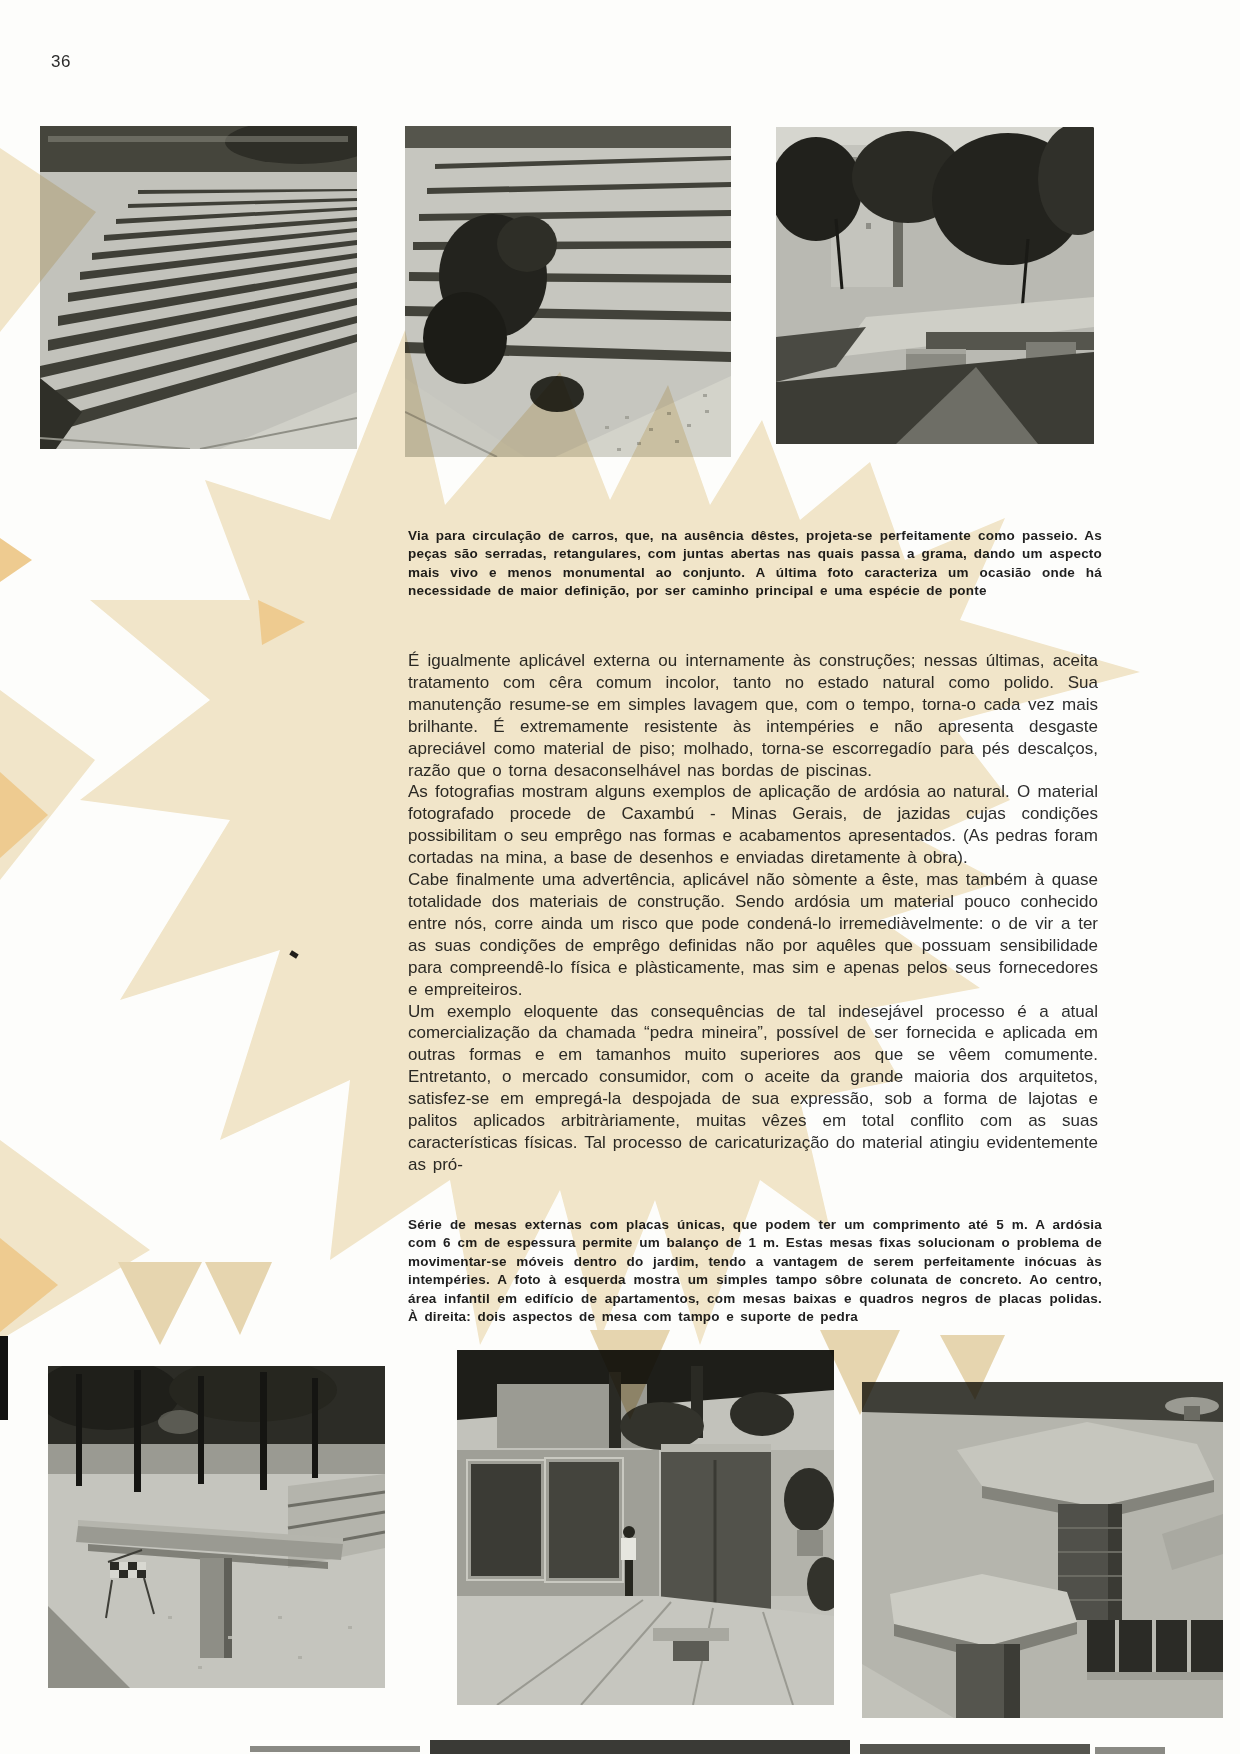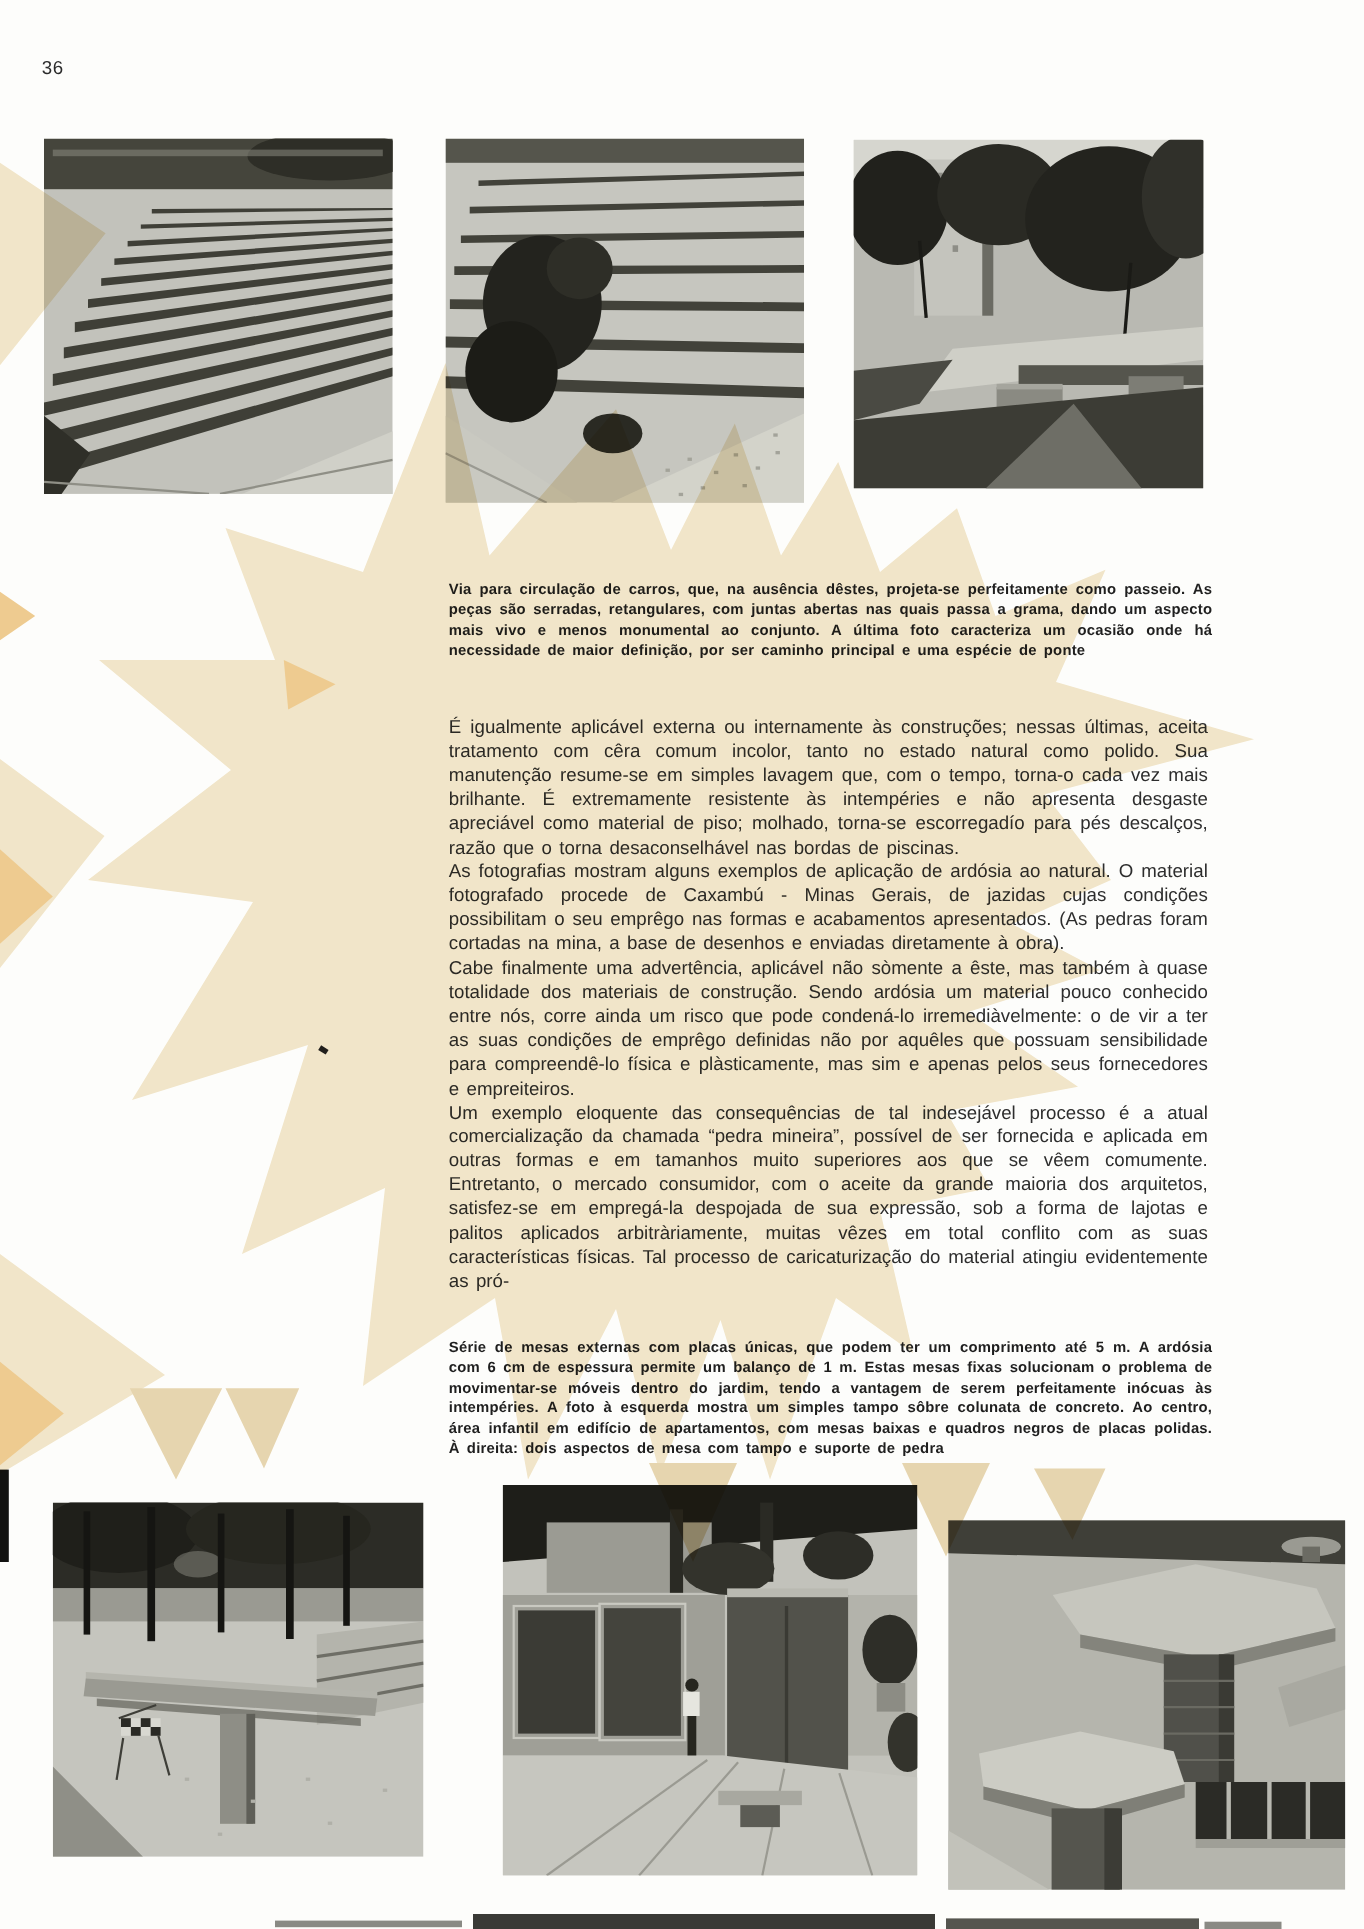--- a/index.html
+++ b/index.html
@@ -2,21 +2,21 @@
 <html><head>
 <meta charset="utf-8">
 <style>
   html,body{margin:0;padding:0;background:#ffffff;}
   .page{
     position:relative;width:1240px;height:1754px;margin:0 auto;
     background:#fdfdfb;overflow:hidden;
     font-family:"Liberation Sans",sans-serif;color:#2e2e2e;
   }
   .page-number{
-    position:absolute;left:38px;top:52px;font-size:17px;letter-spacing:.5px;color:#2b2b2b;
+    position:absolute;left:51px;top:52px;font-size:17px;letter-spacing:.5px;color:#2b2b2b;
   }
   figure.photo{position:absolute;margin:0;padding:0;z-index:1;}
   figure.photo svg{display:block;}
   .caption{
     position:absolute;left:408px;width:694px;margin:0;
     font-size:13.5px;line-height:18.4px;font-weight:700;
     text-align:justify;letter-spacing:.2px;word-spacing:2.5px;color:#1f1f1f;z-index:2;
   }
   .caption-top{top:527px;}
   .caption-bottom{top:1216px;}

